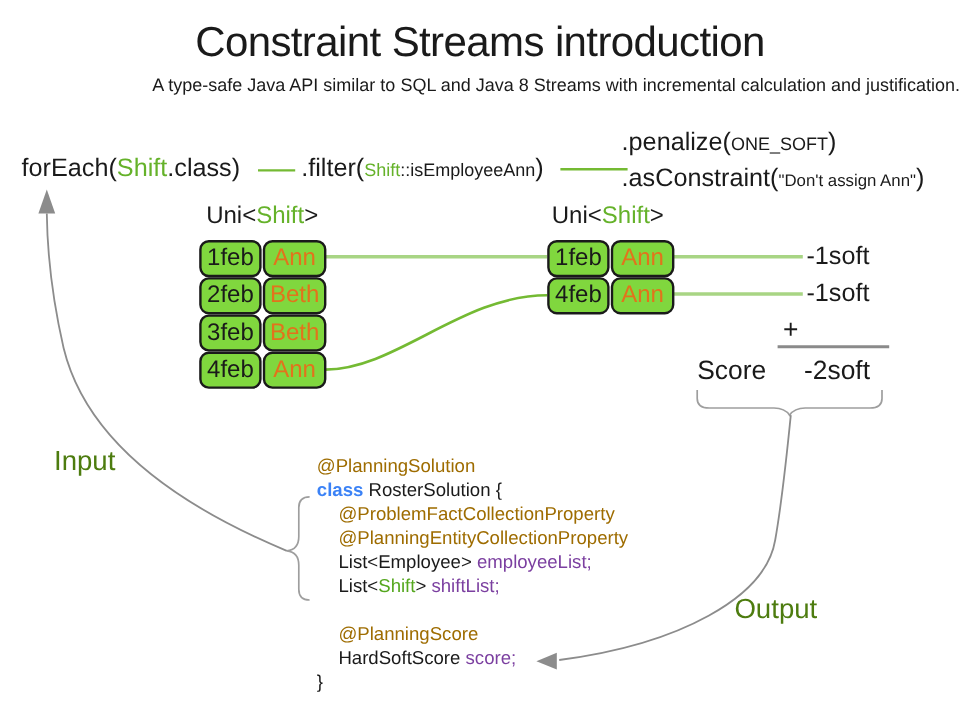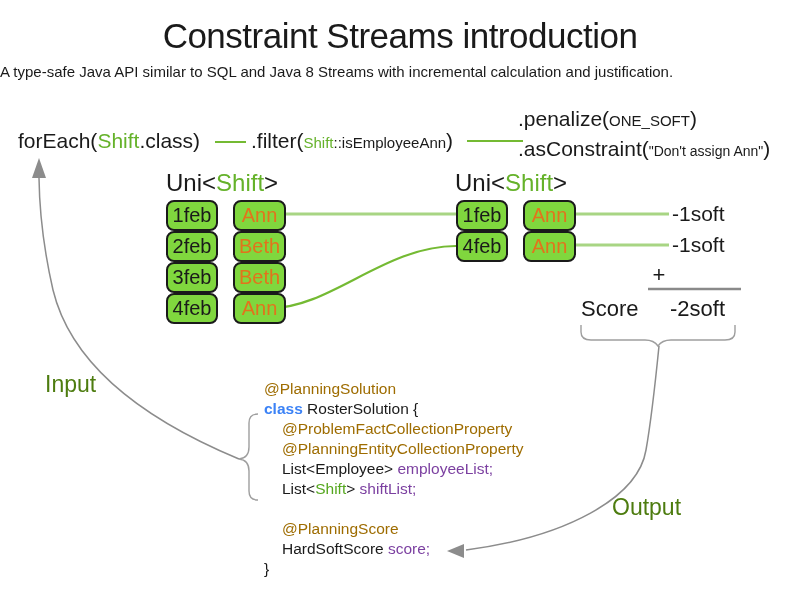--- a/index.html
+++ b/index.html
@@ -2,30 +2,30 @@
 <html><head>
 <meta charset="utf-8">
 <style>
   html,body{margin:0;padding:0;background:#fff;}
   .canvas{position:relative;width:800px;height:600px;background:#ffffff;overflow:hidden;
           font-family:"Liberation Sans",sans-serif;color:#1a1a1a;}
   .abs{position:absolute;white-space:nowrap;}
   .overlay{position:absolute;left:0;top:0;width:800px;height:600px;pointer-events:none;}
 
   .title{left:0;top:16px;width:800px;text-align:center;font-size:35px;letter-spacing:-0.5px;}
-  .subtitle{left:0;top:63px;width:800px;text-align:left;font-size:15px;}
+  .subtitle{left:0;top:63px;width:800px;text-align:right;font-size:15px;}
 
   .flow{font-size:21px;text-align:center;}
   .flow .small{font-size:15px;}
   .flow .tiny{font-size:14px;}
   .green-t{color:#65b22a;}
 
-  .uni{font-size:24px;text-align:center;}
+  .uni{font-size:20px;text-align:center;}
 
-  .srow{position:absolute;display:flex;gap:15px;}
+  .srow{position:absolute;display:flex;gap:1px;}
   .cell{height:27px;background:#80d73e;border:2px solid #1a1a1a;border-radius:8px;
         display:flex;align-items:center;justify-content:center;font-size:20px;}
   .cell.date{width:48px;color:#1a1a1a;}
   .cell.name{width:49px;color:#e2731c;}
 
   .penalty{font-size:21px;}
   .sum-plus{font-size:22px;width:28px;text-align:center;}
   .sum-word{font-size:22px;}
 
   .flowlabel{font-size:23px;color:#4d7c0f;}

